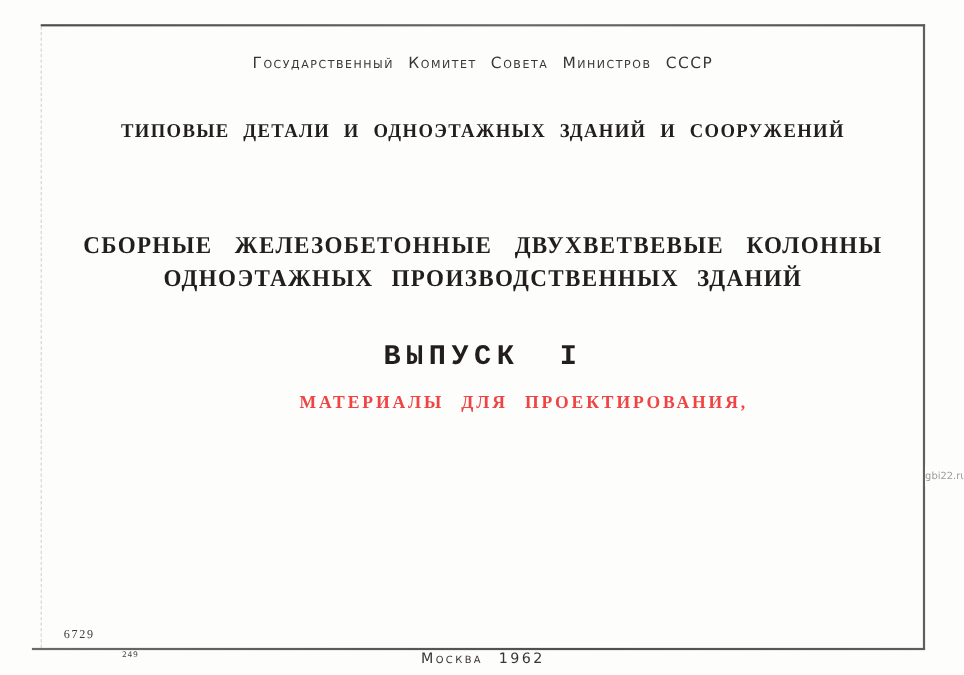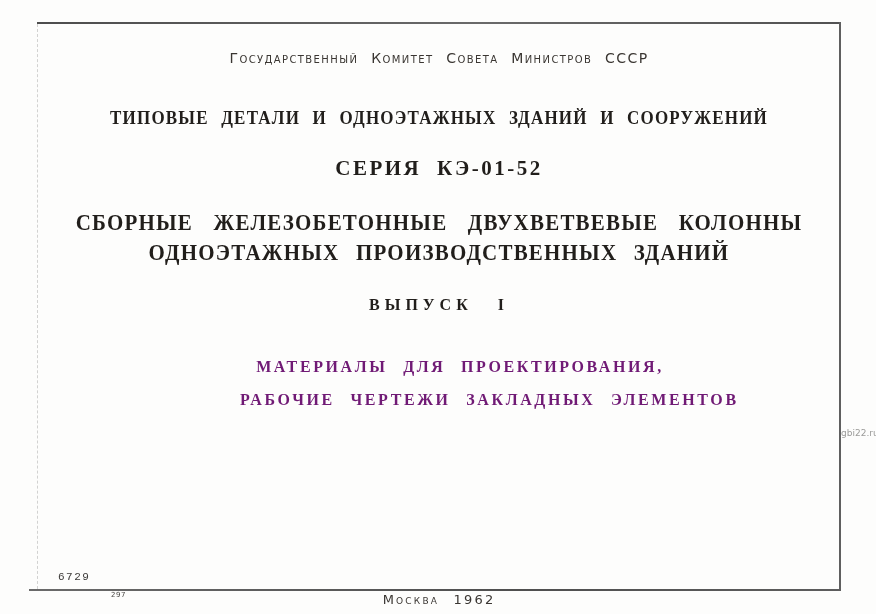--- a/index.html
+++ b/index.html
@@ -108,51 +108,52 @@
   }
   .title-2 {
     top: 241px;
     font-size: 21px;
     font-weight: 700;
     letter-spacing: 1.2px;
     word-spacing: 10px;
     transform: scaleY(1.05);
   }
   .issue {
-    top: 296px;
-    font-size: 16px;
+    top: 309px;
+    font-size: 26px;
     font-weight: 700;
     letter-spacing: 5px;
     word-spacing: 16px;
+    font-family: Liberation Mono, monospace;
   }
 
   .contents-block {
     position: absolute;
     left: 240px;
     top: 358px;
     width: 440px;
-    text-align: center;
+    text-align: right;
     font-family: "Liberation Serif", serif;
-    color: #701a75;
+    color: #ef4444;
   }
   .contents-line {
     font-size: 16px;
     font-weight: 600;
     letter-spacing: 2.6px;
     word-spacing: 9px;
     margin: 0 0 15px 0;
     white-space: nowrap;
     transform: scaleY(1.04);
   }
 
   
   .doc-number {
     position: absolute;
     left: 58px; top: 571px;
-    font-family: Liberation Mono, monospace;
+    font-family: Liberation Serif, serif;
     font-size: 11px;
     letter-spacing: 1.5px;
     color: #3c3a38;
   }
   .page-footnote {
     position: absolute;
     left: 111px; top: 591px;
     font-family: "DejaVu Sans", sans-serif;
     font-size: 7px;
     color: #4a4845;
@@ -182,35 +183,33 @@
 
   <div class="frame-top"></div>
   <div class="frame-right"></div>
   <div class="frame-bottom"></div>
   <div class="frame-left"></div>
 
   <div class="hand publisher-1">Государственный Комитет Совета Министров СССР</div>
 
   <div class="caps series-caption">ТИПОВЫЕ ДЕТАЛИ И ОДНОЭТАЖНЫХ ЗДАНИЙ И СООРУЖЕНИЙ</div>
 
-  <div class="caps series-number">СЕРИЯ КЭ-01-52</div>
 
   <div class="caps title-1">СБОРНЫЕ ЖЕЛЕЗОБЕТОННЫЕ ДВУХВЕТВЕВЫЕ КОЛОННЫ</div>
   <div class="caps title-2">ОДНОЭТАЖНЫХ ПРОИЗВОДСТВЕННЫХ ЗДАНИЙ</div>
 
   <div class="caps issue">ВЫПУСК I</div>
 
   <div class="contents-block">
     <p class="contents-line">МАТЕРИАЛЫ ДЛЯ ПРОЕКТИРОВАНИЯ,</p>
-    <p class="contents-line">РАБОЧИЕ ЧЕРТЕЖИ ЗАКЛАДНЫХ ЭЛЕМЕНТОВ</p>
   </div>
 
   <div class="hand imprint">Москва 1962</div>
 
   <div class="doc-number">6729</div>
 
-  <div class="page-footnote">297</div>
+  <div class="page-footnote">249</div>
 
   <div class="watermark-box">
     <span class="watermark-text">gbi22.ru</span>
   </div>
 
 </div>
 
 </body></html>

